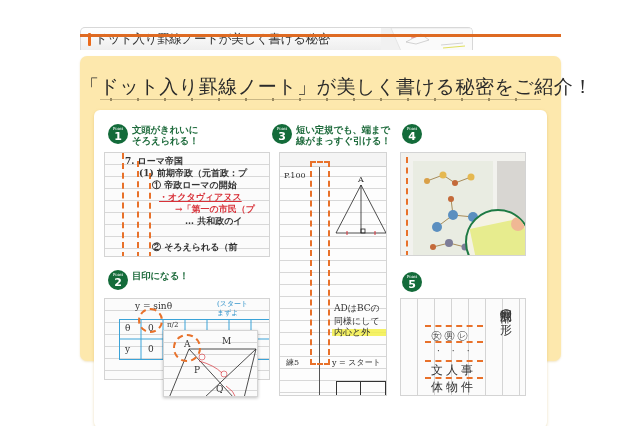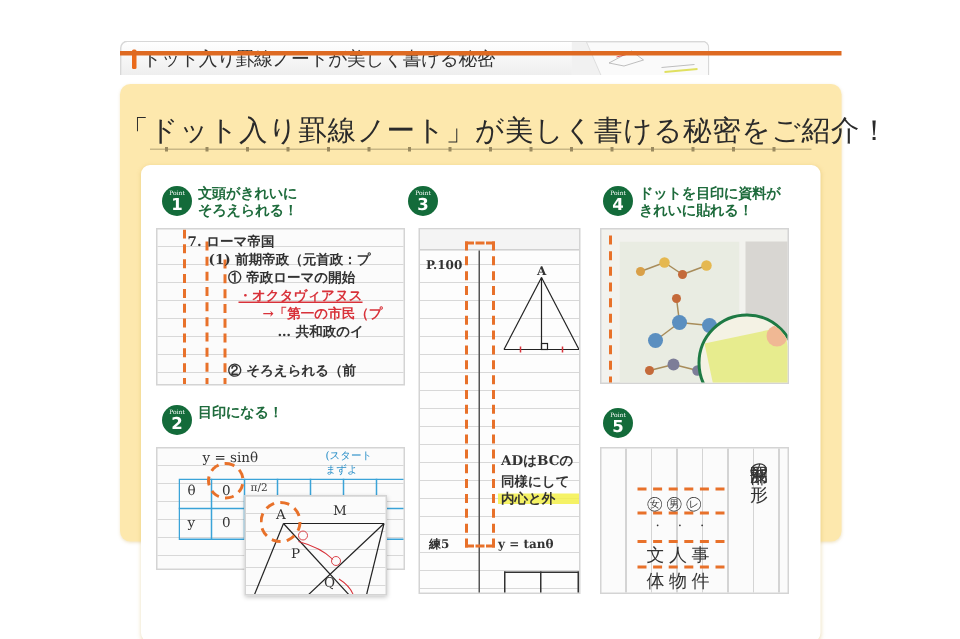--- a/index.html
+++ b/index.html
@@ -190,22 +190,26 @@
       <div class="hw" style="left:30px; top:34px;">P</div>
       <div class="hw" style="left:52px; top:53px;">Q</div>
       <div class="circdash" style="left:9px; top:3px; width:28px; height:28px;"></div>
     </div>
 
     <div class="point" style="left:178px; top:14px;">
       <div class="badge">
         <span class="bp">Point</span>
         <span class="bn">3</span>
       </div>
-    </div>
-    <div class="nb ruled" style="left:185px; top:42px; width:108px; height:244px; background-color:#fdfdfd;font-weight:bold;">
+      <div class="ptext">
+        <div>短い定規でも、端まで</div>
+        <div>線がまっすぐ引ける！</div>
+      </div>
+    </div>
+    <div class="nb ruled" style="left:185px; top:42px; width:108px; height:244px; background-color:#fdfdfd;">
       <div style="position:absolute; left:0; top:0; width:108px; height:14px; background:#f4f4f4; border-bottom:1px solid #d0d0d0;"></div>
       <div style="position:absolute; left:39px; top:14px; width:1px; height:230px; background:#555;"></div>
       <div class="vdash" style="left:30px; top:8px; height:204px;"></div>
       <div class="vdash" style="left:48px; top:8px; height:204px;"></div>
       <div class="hdash" style="left:30px; top:8px; width:20px;"></div>
       <div class="hdash" style="left:30px; top:210px; width:20px;"></div>
       <div class="hw" style="left:4px; top:18px; font-size:8px;">P.100</div>
       <div class="hw" style="left:78px; top:22px; font-size:8px;">A</div>
       <svg style="position:absolute; left:54px; top:30px;" width="54" height="56">
         <g stroke="#222" stroke-width="0.8" fill="none">
@@ -216,33 +220,29 @@
           <rect x="27" y="46" width="4" height="4"></rect>
         </g>
         <line x1="13" y1="48" x2="13" y2="52" stroke="#d8323a"></line>
         <line x1="41" y1="48" x2="41" y2="52" stroke="#d8323a"></line>
       </svg>
       <div class="hw" style="left:54px; top:150px; font-size:9px; line-height:11px;">ADはBCの</div>
       <div class="hw" style="left:54px; top:162px; font-size:9px;">同様にして</div>
       <div style="position:absolute; left:52px; top:176px; width:56px; height:7px; background:#f3f04a; opacity:0.85;"></div>
       <div class="hw" style="left:54px; top:173px; font-size:9px;">内心と外</div>
       <div class="hw" style="left:6px; top:204px; font-size:8px;">練5</div>
-      <div class="hw" style="left:52px; top:204px; font-size:8px;">y = tanθ</div>
+      <div class="hw" style="left:52px; top:204px; font-size:8px;">y = スタート</div>
       <div style="position:absolute; left:56px; top:228px; width:50px; height:16px; border:1px solid #333; border-bottom:none;"></div>
       <div style="position:absolute; left:80px; top:228px; width:1px; height:16px; background:#333;"></div>
     </div>
 
     <div class="point" style="left:308px; top:14px;">
       <div class="badge">
         <span class="bp">Point</span>
         <span class="bn">4</span>
-      </div>
-      <div class="ptext">
-        <div>ドットを目印に資料が</div>
-        <div>きれいに貼れる！</div>
       </div>
     </div>
     <div class="nb" style="left:306px; top:42px; width:126px; height:104px; background:#f2f2ee;">
       <div class="vdash" style="left:5px; top:4px; height:100px;"></div>
       <svg style="position:absolute; left:12px; top:8px;" width="80" height="96">
         <rect x="0" y="0" width="80" height="96" fill="#e9ece2"></rect>
         <g stroke="#a88c5a" stroke-width="1">
           <line x1="14" y1="20" x2="30" y2="14"></line>
             <line x1="30" y1="14" x2="42" y2="22"></line>
           <line x1="42" y1="22" x2="58" y2="16"></line>

